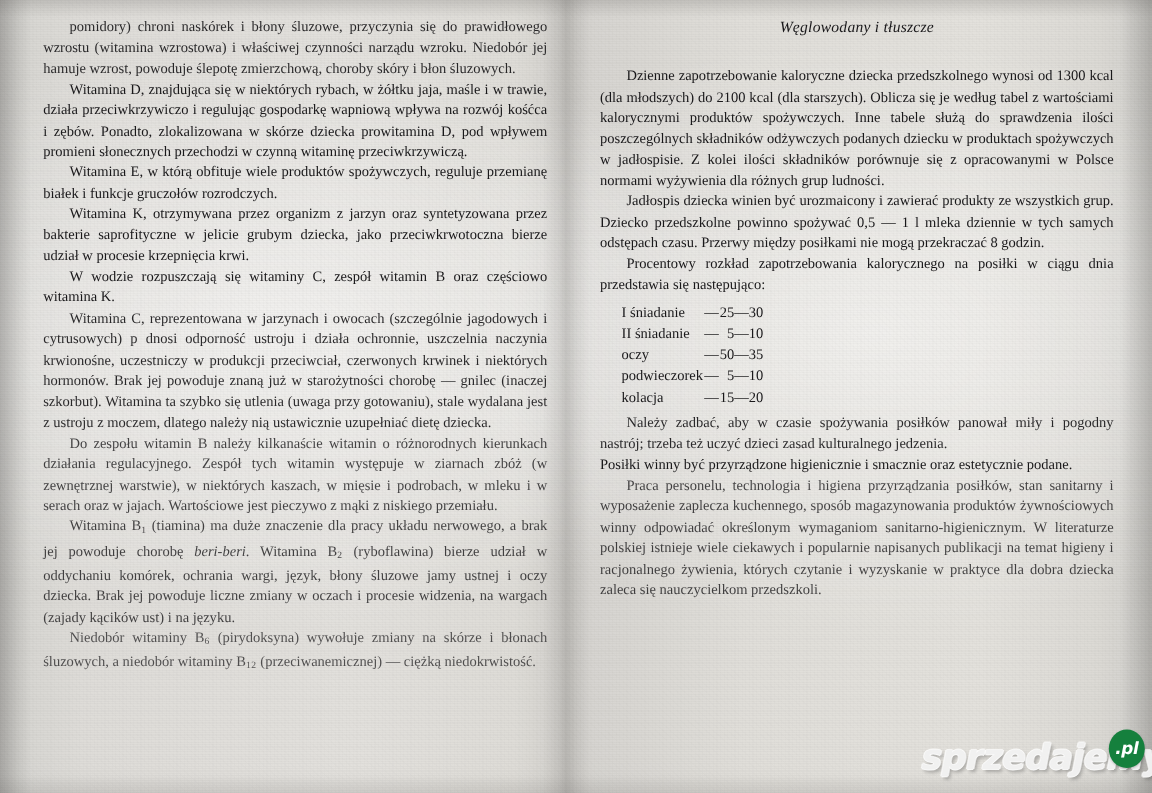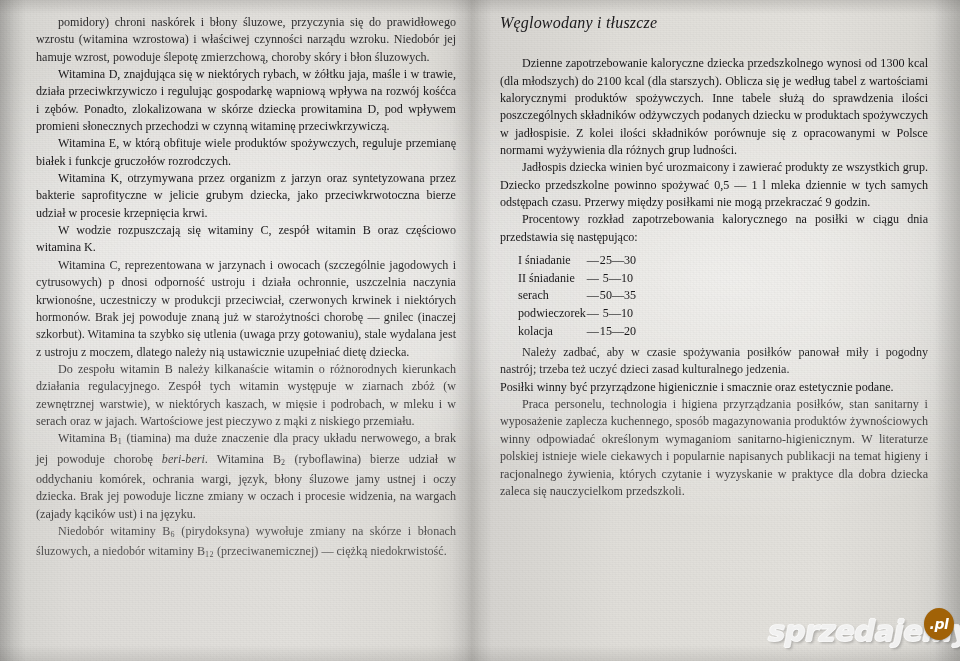--- a/index.html
+++ b/index.html
@@ -88,43 +88,43 @@
   p.para {
     margin: 0;
     text-indent: 22px;
     text-align: justify;
     hyphens: manual;
   }
   p.para.nofirst { text-indent: 0; }
 
   h3.subhead {
     margin: 0 0 2px 0;
-    font-size: 16px;
+    font-size: 13px;
     font-weight: normal;
     font-style: italic;
     letter-spacing: 0.2px;
     text-indent: 0;
-    text-align: left;
+    text-align: center;
   }
   .gap-lg { height: 22px; }
 
   em.it { }
   sub.sb { font-size: 8px; vertical-align: -2px; letter-spacing: .5px; }
 
   
   table.meals {
     border-collapse: collapse;
     margin: 6px 0 4px 18px;
     font-size: 12.1px;
     line-height: 17.6px;
   }
   table.meals td { padding: 0 0 0 0; vertical-align: baseline; white-space: nowrap; }
   td.m-name { padding-right: 44px; margin-left: 10px; }
   td.m-dash { padding-right: 9px; text-align: center; width: 14px; }
-  td.m-val  { text-align: center; }
+  td.m-val  { text-align: right; }
 
   
   .ink-fade { opacity: 0.92; }
   .ink-light { opacity: 0.80; filter: blur(0.18px); }
   .ink-lighter { opacity: 0.72; filter: blur(0.25px); }
 
   
   .watermark {
     position: absolute;
     left: 768px;
@@ -152,21 +152,21 @@
        2px 2px 3px rgba(60,60,60,0.35);
     opacity: 0.96;
   }
   .wm-badge {
     position: absolute;
     right: 2px;
     top: -4px;
     width: 30px;
     height: 32px;
     border-radius: 50%;
-    background: #a16207;
+    background: #15803d;
     box-shadow: 0 1px 2px rgba(0,0,0,0.25);
   }
   .wm-badge span {
     position: absolute;
     inset: 0;
     display: flex;
     align-items: center;
     justify-content: center;
     font-family: "DejaVu Sans", sans-serif;
     font-weight: bold;
@@ -209,38 +209,38 @@
   <div class="col right">
 
     <h3 class="subhead">Węglowodany i tłuszcze</h3>
 
 
     <div class="gap-lg"></div>
 
 
     <p class="para">Dzienne zapotrzebowanie kaloryczne dziecka przedszkolnego wynosi od 1300 kcal (dla młodszych) do 2100 kcal (dla starszych). Oblicza się je według tabel z wartościami kalorycznymi produktów spożywczych. Inne tabele służą do sprawdzenia ilości poszczególnych składników odżywczych podanych dziecku w produktach spożywczych w jadłospisie. Z kolei ilości składników porównuje się z opracowanymi w Polsce normami wyżywienia dla różnych grup ludności.</p>
 
-    <p class="para">Jadłospis dziecka winien być urozmaicony i zawierać produkty ze wszystkich grup. Dziecko przedszkolne powinno spożywać 0,5 — 1 l mleka dziennie w tych samych odstępach czasu. Przerwy między posiłkami nie mogą przekraczać 9 godzin.</p>
+    <p class="para">Jadłospis dziecka winien być urozmaicony i zawierać produkty ze wszystkich grup. Dziecko przedszkolne powinno spożywać 0,5 — 1 l mleka dziennie w tych samych odstępach czasu. Przerwy między posiłkami nie mogą przekraczać 8 godzin.</p>
 
     <p class="para">Procentowy rozkład zapotrzebowania kalorycznego na posiłki w ciągu dnia przedstawia się następująco:</p>
 
     <table class="meals">
       <tbody>
         <tr>
           <td class="m-name">I śniadanie</td>
           <td class="m-dash">—</td>
           <td class="m-val">25—30</td>
         </tr>
         <tr>
           <td class="m-name">II śniadanie</td>
           <td class="m-dash">—</td>
           <td class="m-val">5—10</td>
         </tr>
         <tr>
-          <td class="m-name">serach</td>
+          <td class="m-name">oczy</td>
           <td class="m-dash">—</td>
           <td class="m-val">50—35</td>
         </tr>
         <tr>
           <td class="m-name">podwieczorek</td>
           <td class="m-dash">—</td>
           <td class="m-val">5—10</td>
         </tr>
         <tr>
           <td class="m-name">kolacja</td>

